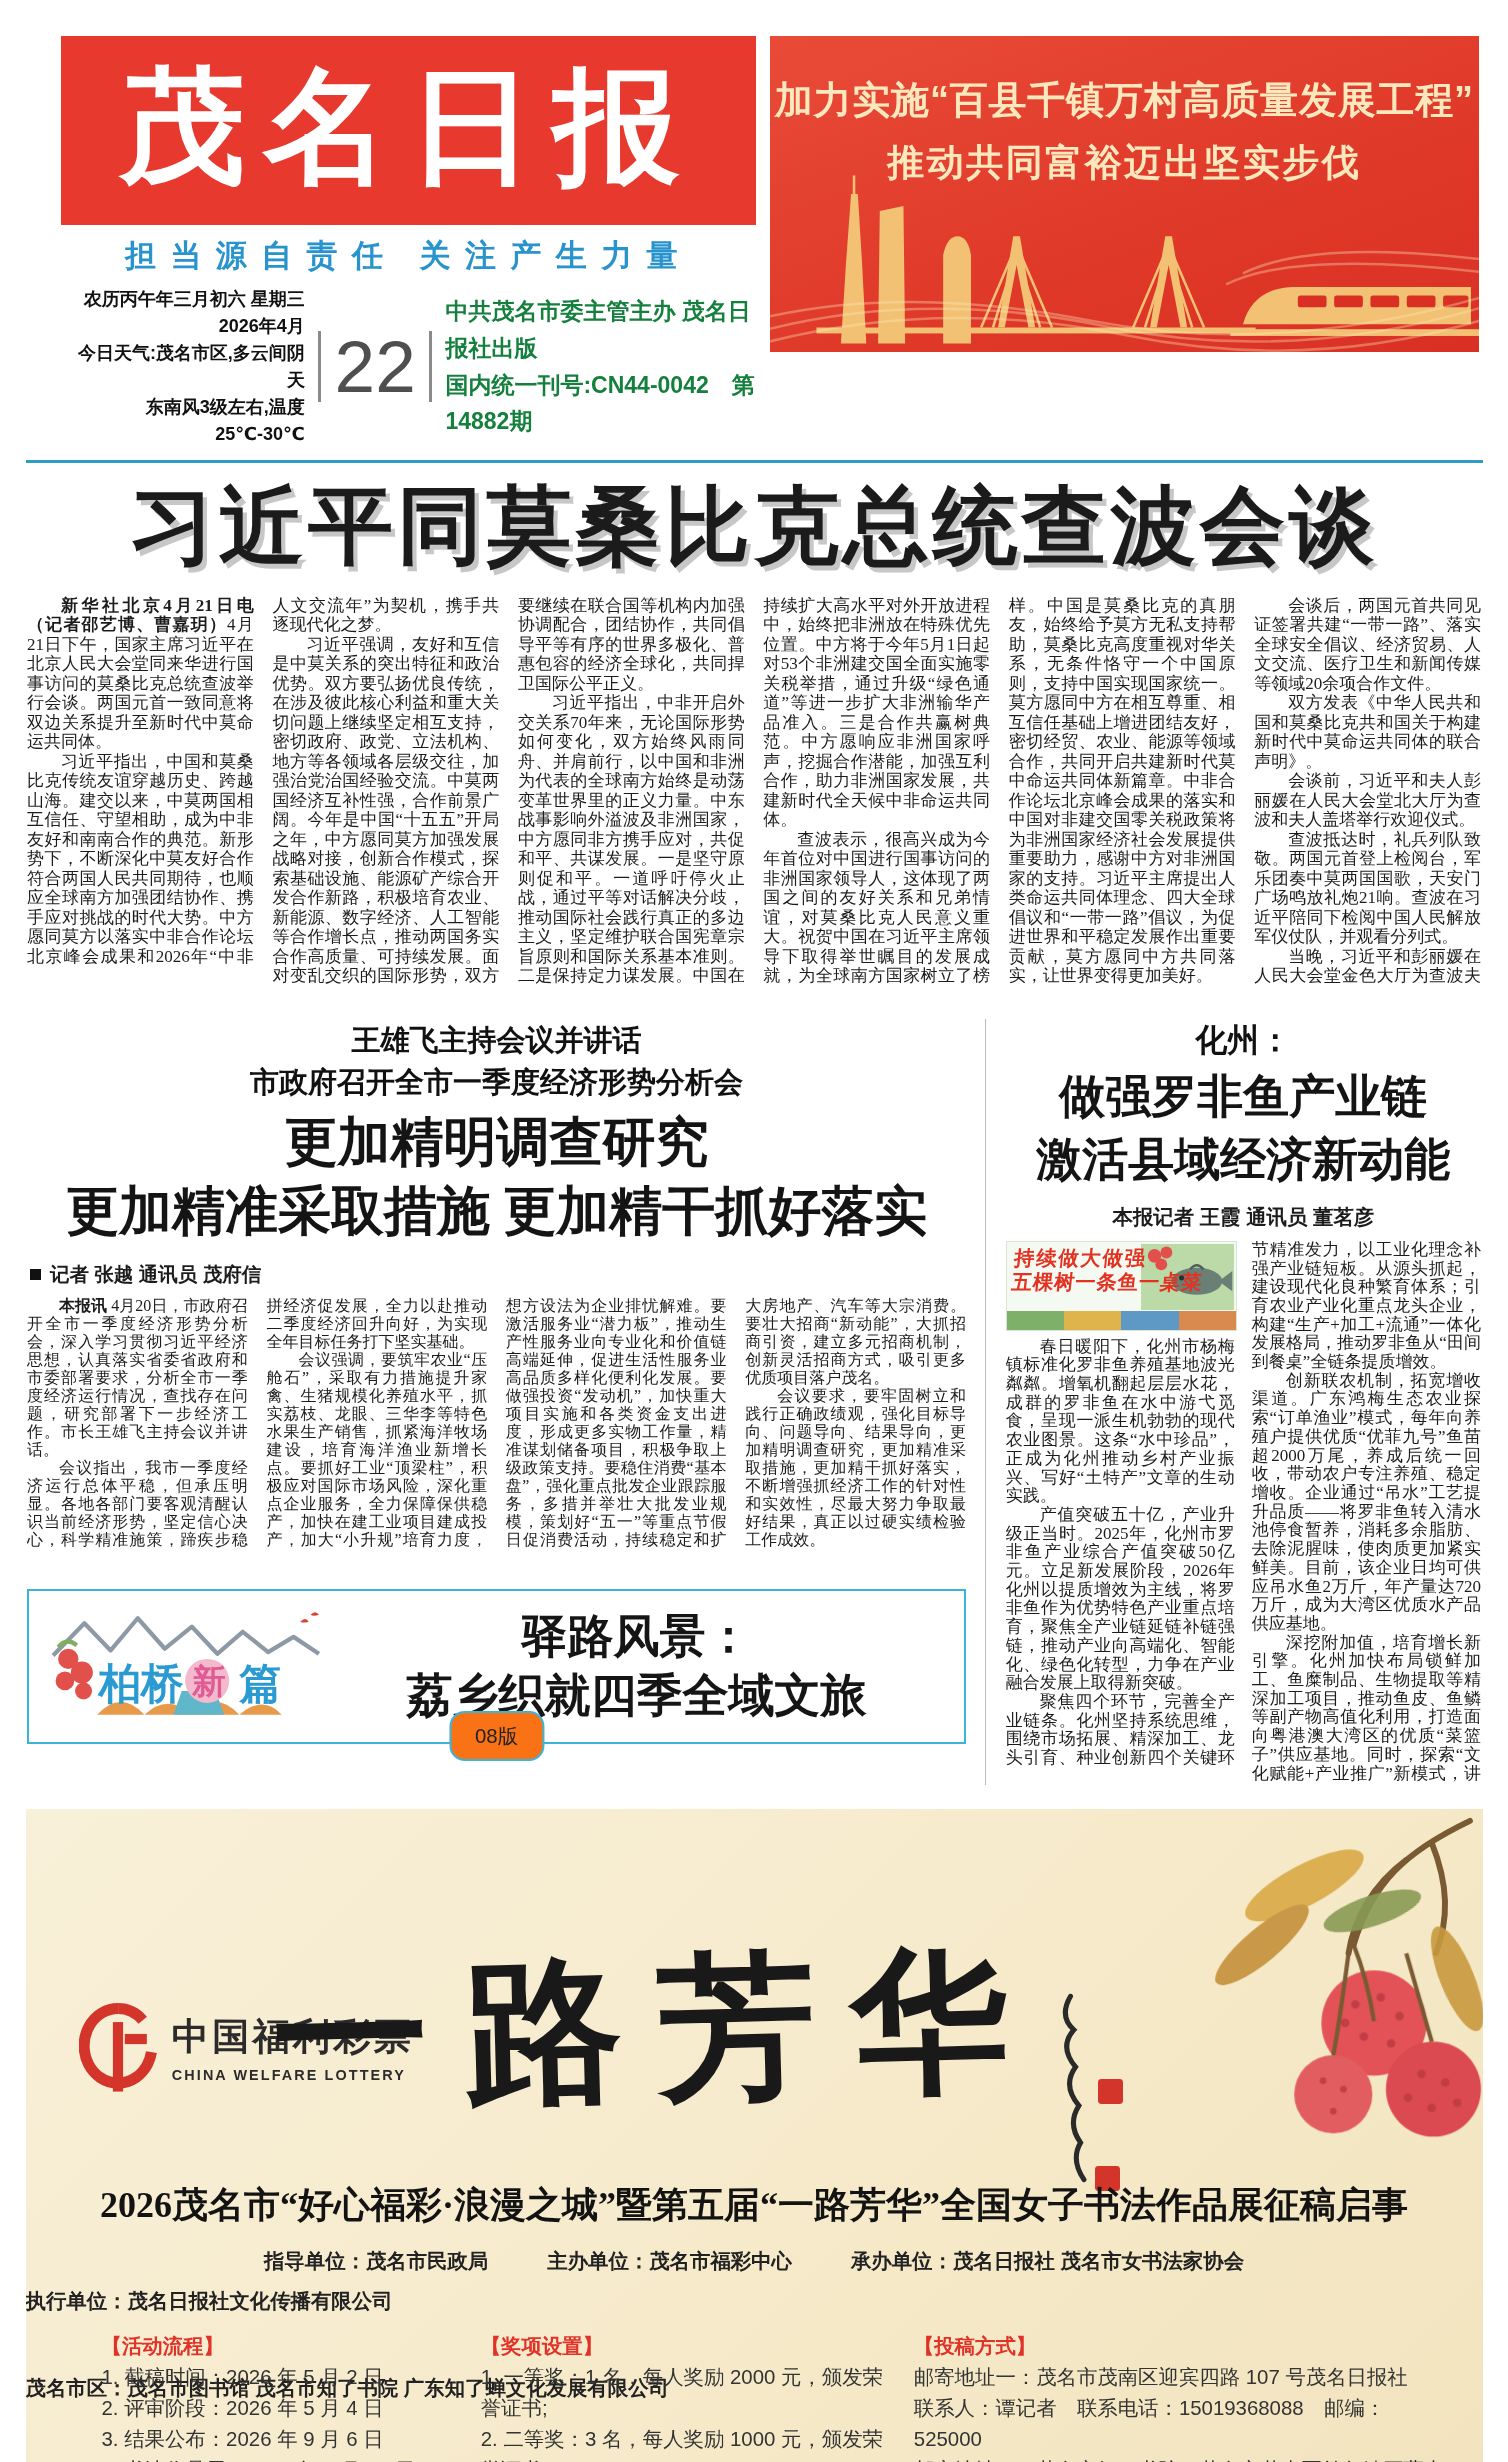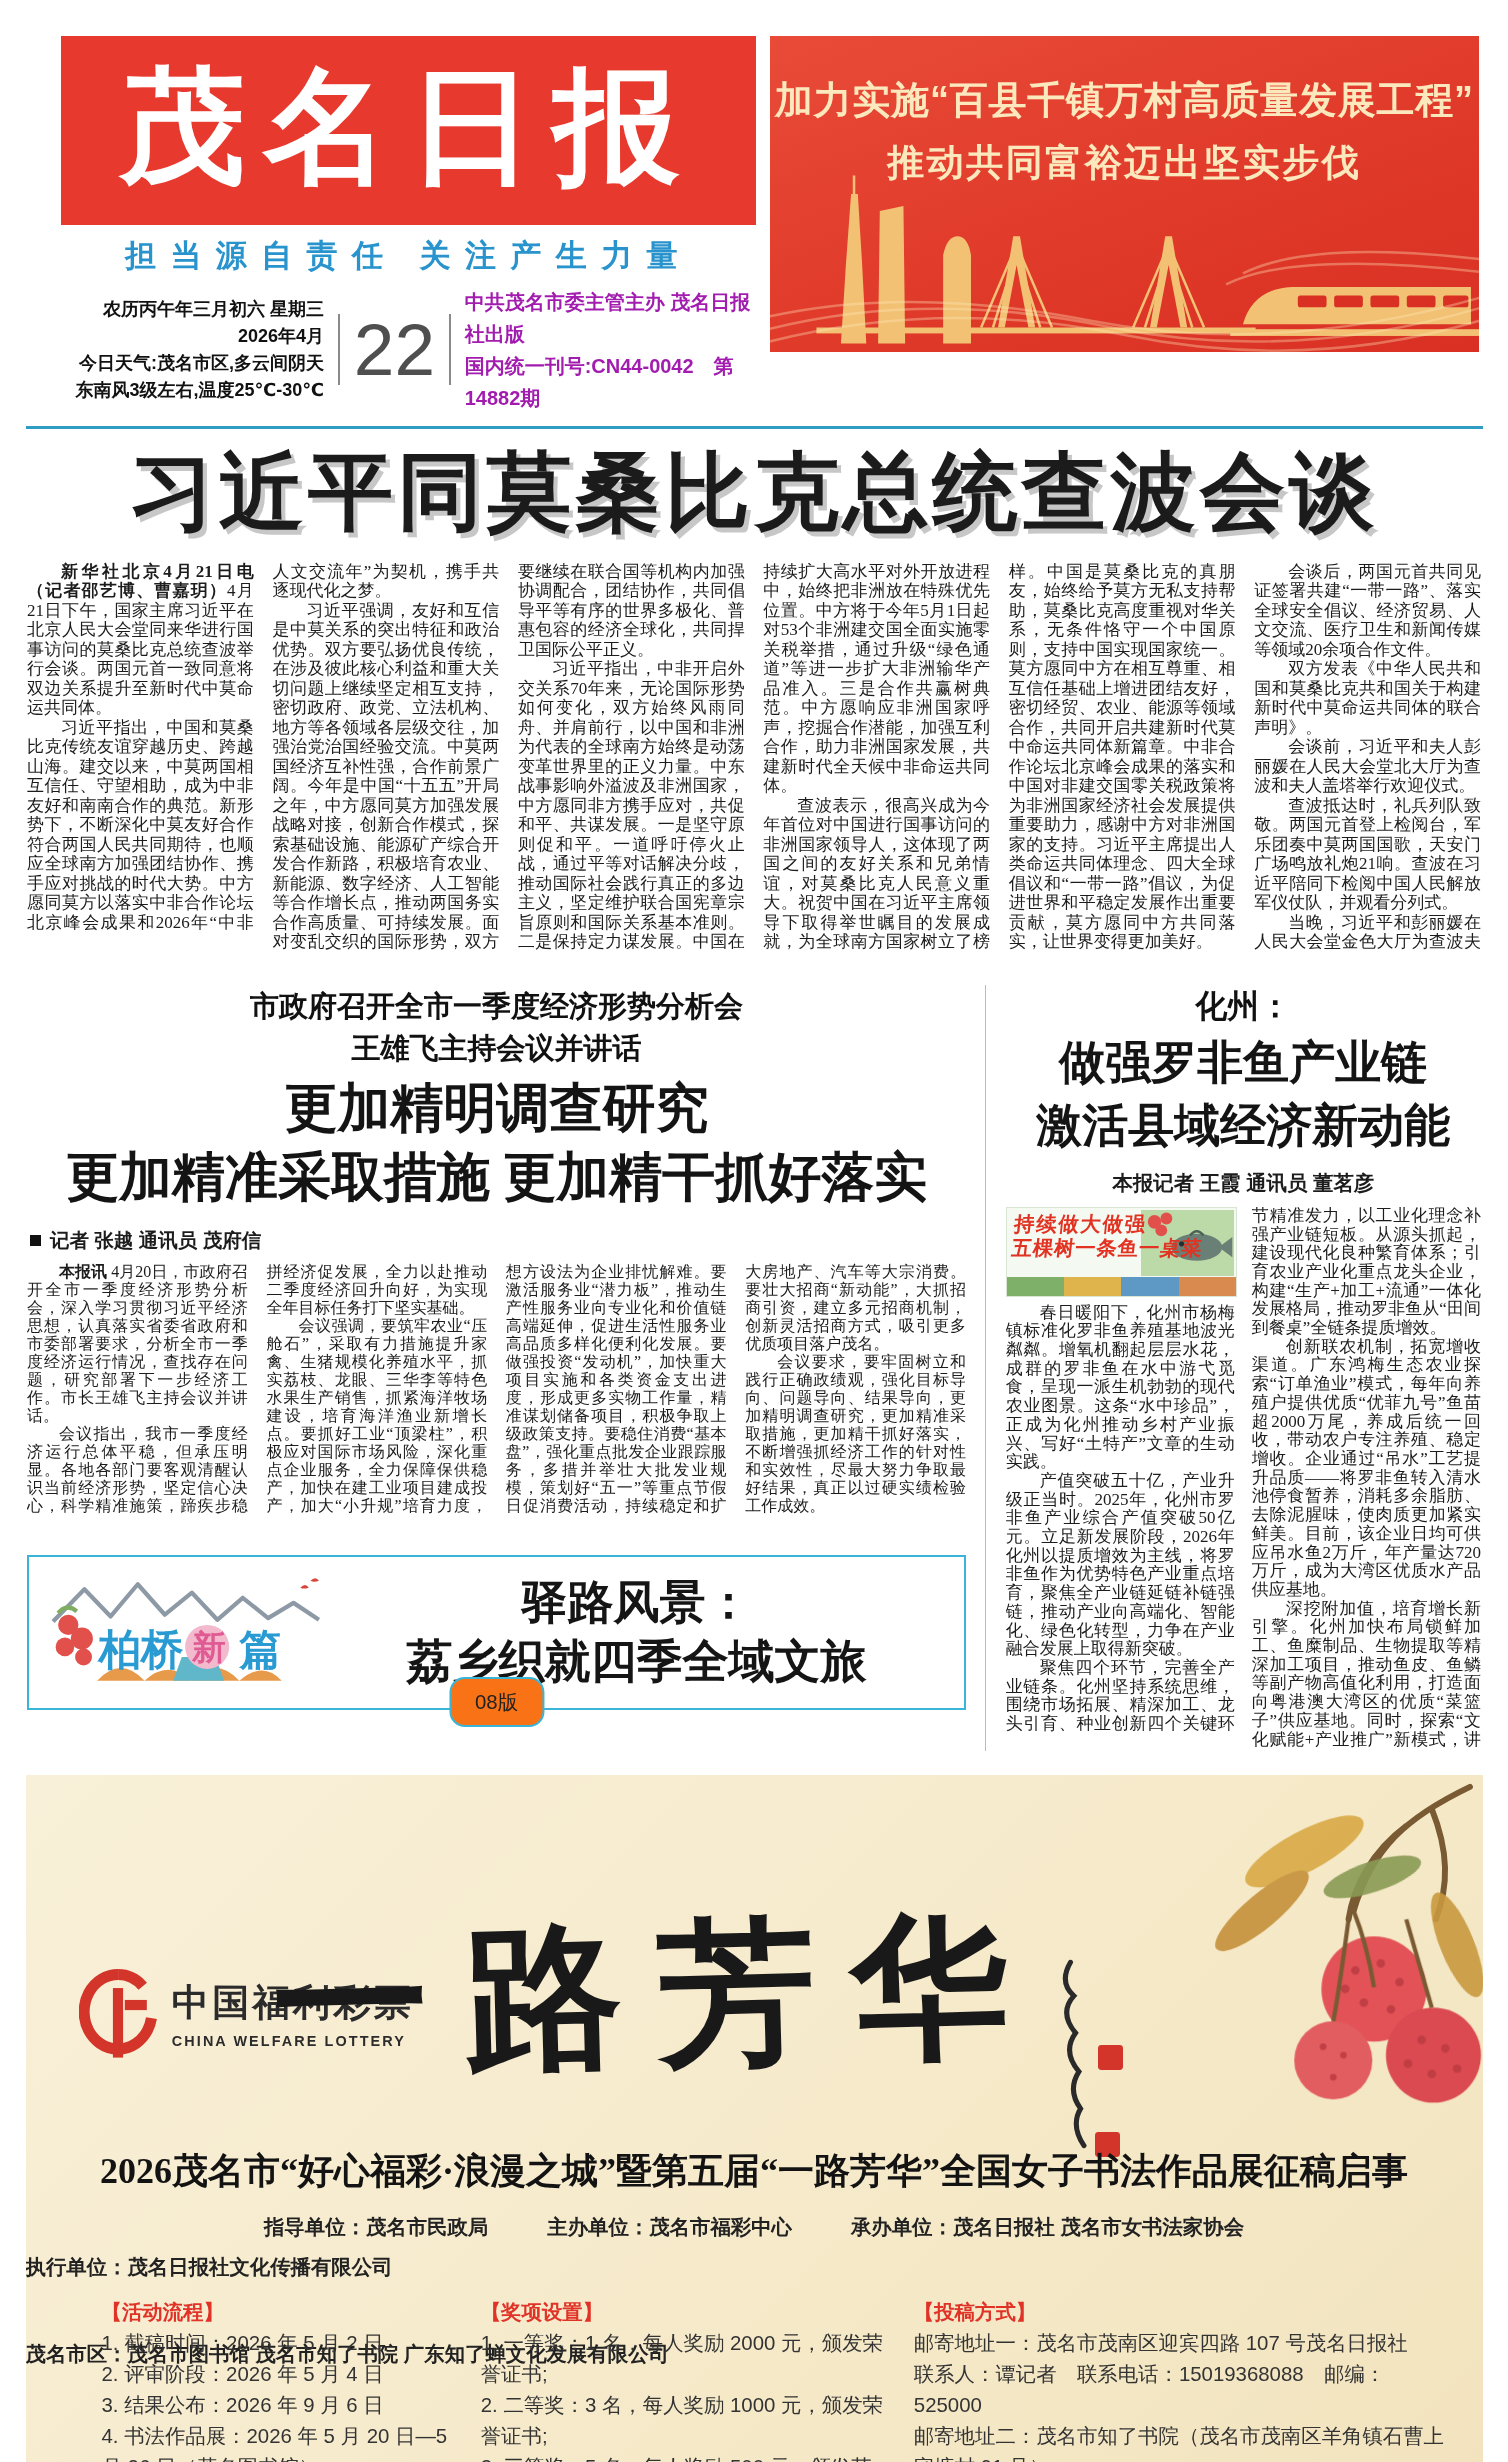--- a/index.html
+++ b/index.html
@@ -11,21 +11,21 @@
   .masthead-col{width:695px;flex:0 0 auto;}
   .masthead-box{height:189px;background:#e8392e;display:flex;align-items:center;justify-content:center;}
   .masthead-title{color:#ffffff;font-size:126px;font-weight:900;letter-spacing:18.7px;line-height:1;
     font-family:"Liberation Serif","DejaVu Serif",serif;transform:translateY(-3.4px);}
   .slogan{color:#2893cc;font-size:31px;font-weight:bold;letter-spacing:14.4px;text-align:center;margin-top:10.2px;
     font-family:"Liberation Serif","DejaVu Serif",serif;}
   .info-row{display:flex;align-items:center;margin-top:8.5px;gap:13.6px;justify-content:center;}
   .weather{text-align:right;font-size:18px;line-height:1.5;font-weight:600;font-family:"Liberation Sans","DejaVu Sans",sans-serif;color:#111;}
   .vbar{width:2.5px;height:71px;background:#8a8a8a;flex:0 0 auto;}
   .day-number{font-size:73px;color:#4f4f4f;font-family:"Liberation Sans","DejaVu Sans",sans-serif;line-height:1;font-weight:400;}
-  .pub{font-size:20px;line-height:1.6;font-weight:600;font-family:"Liberation Sans","DejaVu Sans",sans-serif;color:#a21caf;}
+  .pub{font-size:23px;line-height:1.6;font-weight:600;font-family:"Liberation Sans","DejaVu Sans",sans-serif;color:#15803d;}
   .banner{flex:1;height:316px;background:linear-gradient(160deg,#e94b38 0%,#e03a2a 55%,#d93023 100%);
     position:relative;overflow:hidden;}
   .banner-text{position:relative;z-index:2;text-align:center;padding-top:39px;color:#fbe9bd;
     font-weight:800;font-family:"Liberation Sans","DejaVu Sans",sans-serif;}
   .banner-line1{font-size:38px;letter-spacing:0.8px;}
   .banner-line2{font-size:37px;margin-top:12px;letter-spacing:2.5px;}
   .banner-skyline{position:absolute;left:0;bottom:0;width:100%;height:183px;z-index:1;}
   .header-rule{height:3.4px;background:#2e9cc3;margin:12px 25.5px 0 25.5px;}
 
   
@@ -184,22 +184,22 @@
     <p>会谈前，习近平和夫人彭丽媛在人民大会堂北大厅为查波和夫人盖塔举行欢迎仪式。</p>
     <p>查波抵达时，礼兵列队致敬。两国元首登上检阅台，军乐团奏中莫两国国歌，天安门广场鸣放礼炮21响。查波在习近平陪同下检阅中国人民解放军仪仗队，并观看分列式。</p>
     <p>当晚，习近平和彭丽媛在人民大会堂金色大厅为查波夫妇举行欢迎宴会。</p>
 
   </div>
 
   <div class="tier2">
 
     <div class="tier2-left">
       <div class="kicker">
+        <div>王雄飞主持会议并讲话</div>
         <div>市政府召开全市一季度经济形势分析会</div>
-        <div>王雄飞主持会议并讲话</div>
       </div>
       <div class="headline2">
         <div>更加精明调查研究</div>
         <div>更加精准采取措施  更加精干抓好落实</div>
       </div>
       <div class="byline-row">
         <span class="sq"></span>
         <span>记者 张越 通讯员 茂府信</span>
       </div>
       <div class="cols art2-body">

